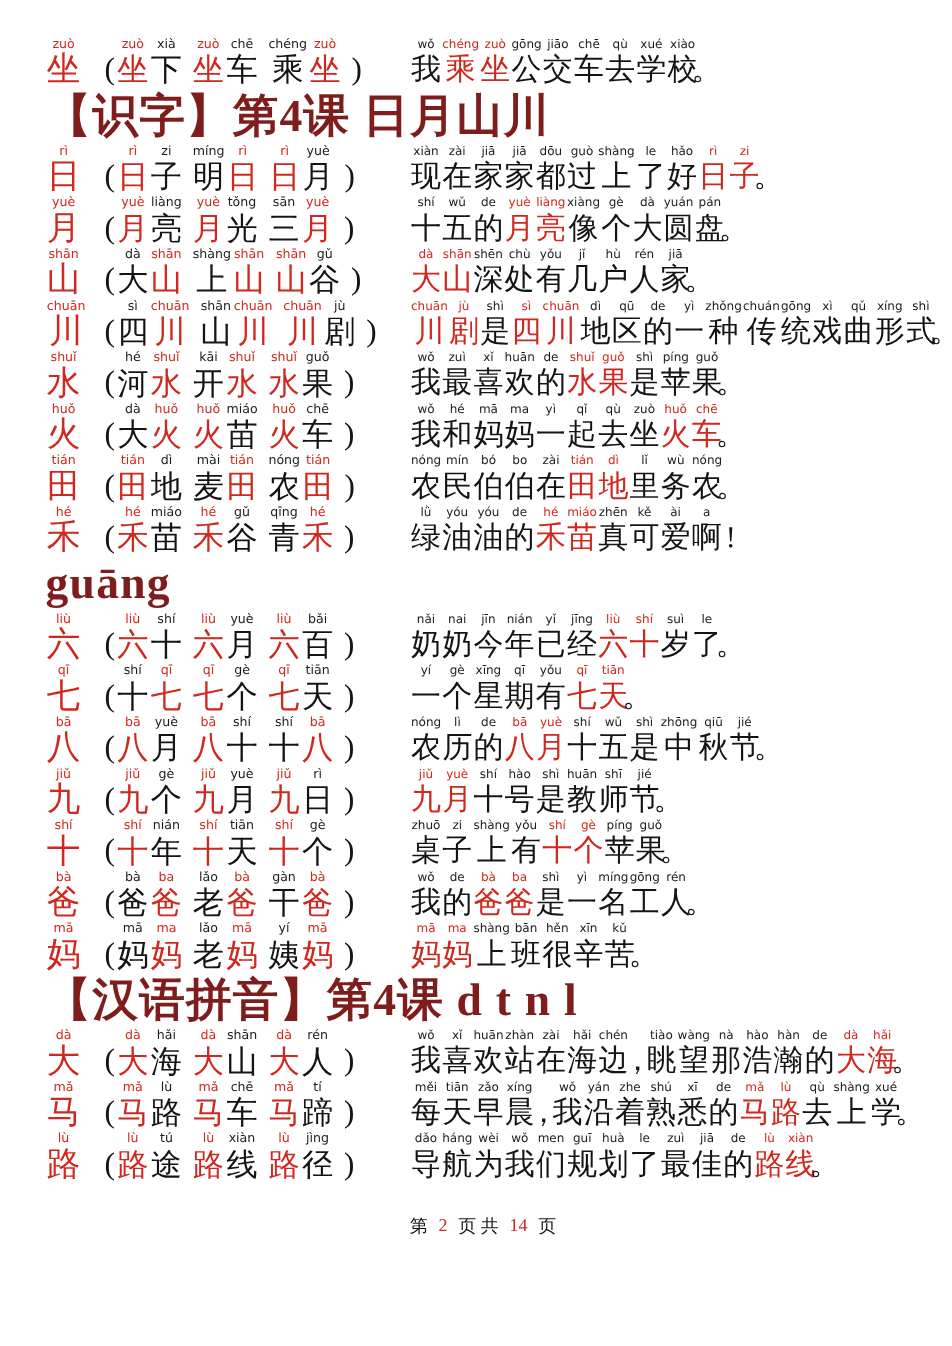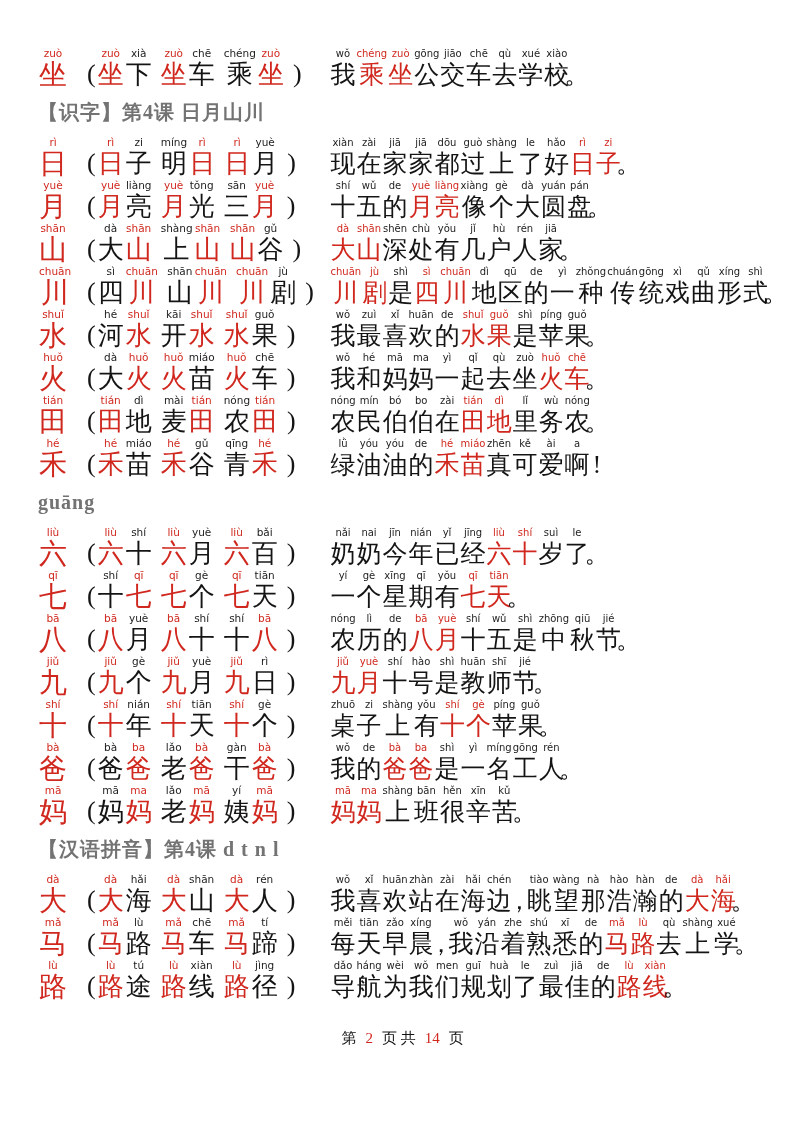--- a/index.html
+++ b/index.html
@@ -1,43 +1,43 @@
 <!DOCTYPE html>
 <html><head>
 <meta charset="utf-8">
 <style>
   html,body{margin:0;padding:0;}
   body{
     width:793px;height:1122px;background:#ffffff;overflow:hidden;
     font-family:"Liberation Sans","DejaVu Sans",sans-serif;
     color:#141414;
   }
-  .sheet{padding:46px 26px 0 38px;box-sizing:border-box;}
+  .sheet{padding:30px 26px 0 38px;box-sizing:border-box;}
   .row{display:flex;align-items:flex-end;height:43px;}
   .unit{display:inline-flex;flex-direction:column;align-items:center;margin:0 1px;}
   .py{font-size:10.5px;line-height:13px;height:13px;color:#1c1c1c;white-space:nowrap;
       font-family:"DejaVu Sans",sans-serif;}
   .hz{font-size:26px;line-height:29px;color:#141414;
       font-family:"Liberation Serif","DejaVu Serif",serif;}
   .red{color:#d0281e;}
   .head-col{width:48px;display:flex;justify-content:flex-start;}
   .head-col .hz{font-size:28px;}
   .words-block{display:flex;align-items:flex-end;width:232px;}
   .paren{font-size:26px;line-height:30px;font-family:"Liberation Serif","DejaVu Serif",serif;
          color:#141414;padding:0 1px;}
   .word{display:flex;margin-right:7px;}
   .word:last-child{margin-right:0;}
-  .sentence{display:flex;align-items:flex-end;flex:1;margin-left:12px;min-width:0;}
+  .sentence{display:flex;align-items:flex-end;flex:1;margin-left:24px;min-width:0;}
   .sentence .unit{margin:0 0.5px;}
   .sentence .hz{font-size:25px;line-height:29px;}
   .sentence .py{font-size:10px;}
   .punct{width:13px;}
   .section-header{height:46px;display:flex;align-items:center;
       font-family:"Liberation Serif","DejaVu Serif",serif;
-      font-size:20px;font-weight:bold;color:#737373;letter-spacing:1px;}
+      font-size:38px;font-weight:bold;color:#7f1d1d;letter-spacing:1px;}
   .footer{margin-top:28px;display:flex;justify-content:center;align-items:center;gap:9px;
       font-size:15px;font-family:"Liberation Serif","DejaVu Serif",serif;color:#141414;}
 </style>
 </head>
 <body>
 
 <div class="sheet">
   <div id="content">
       <div class="row">
         <div class="head-col">

